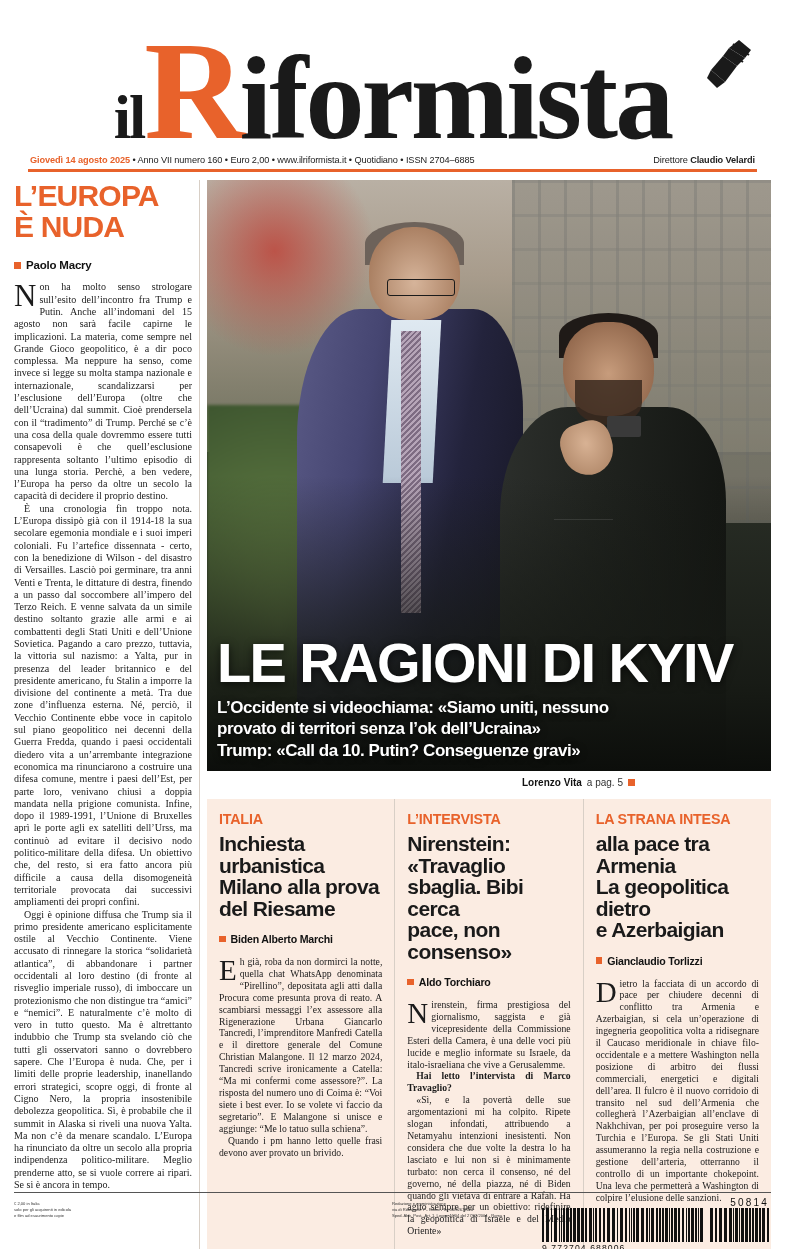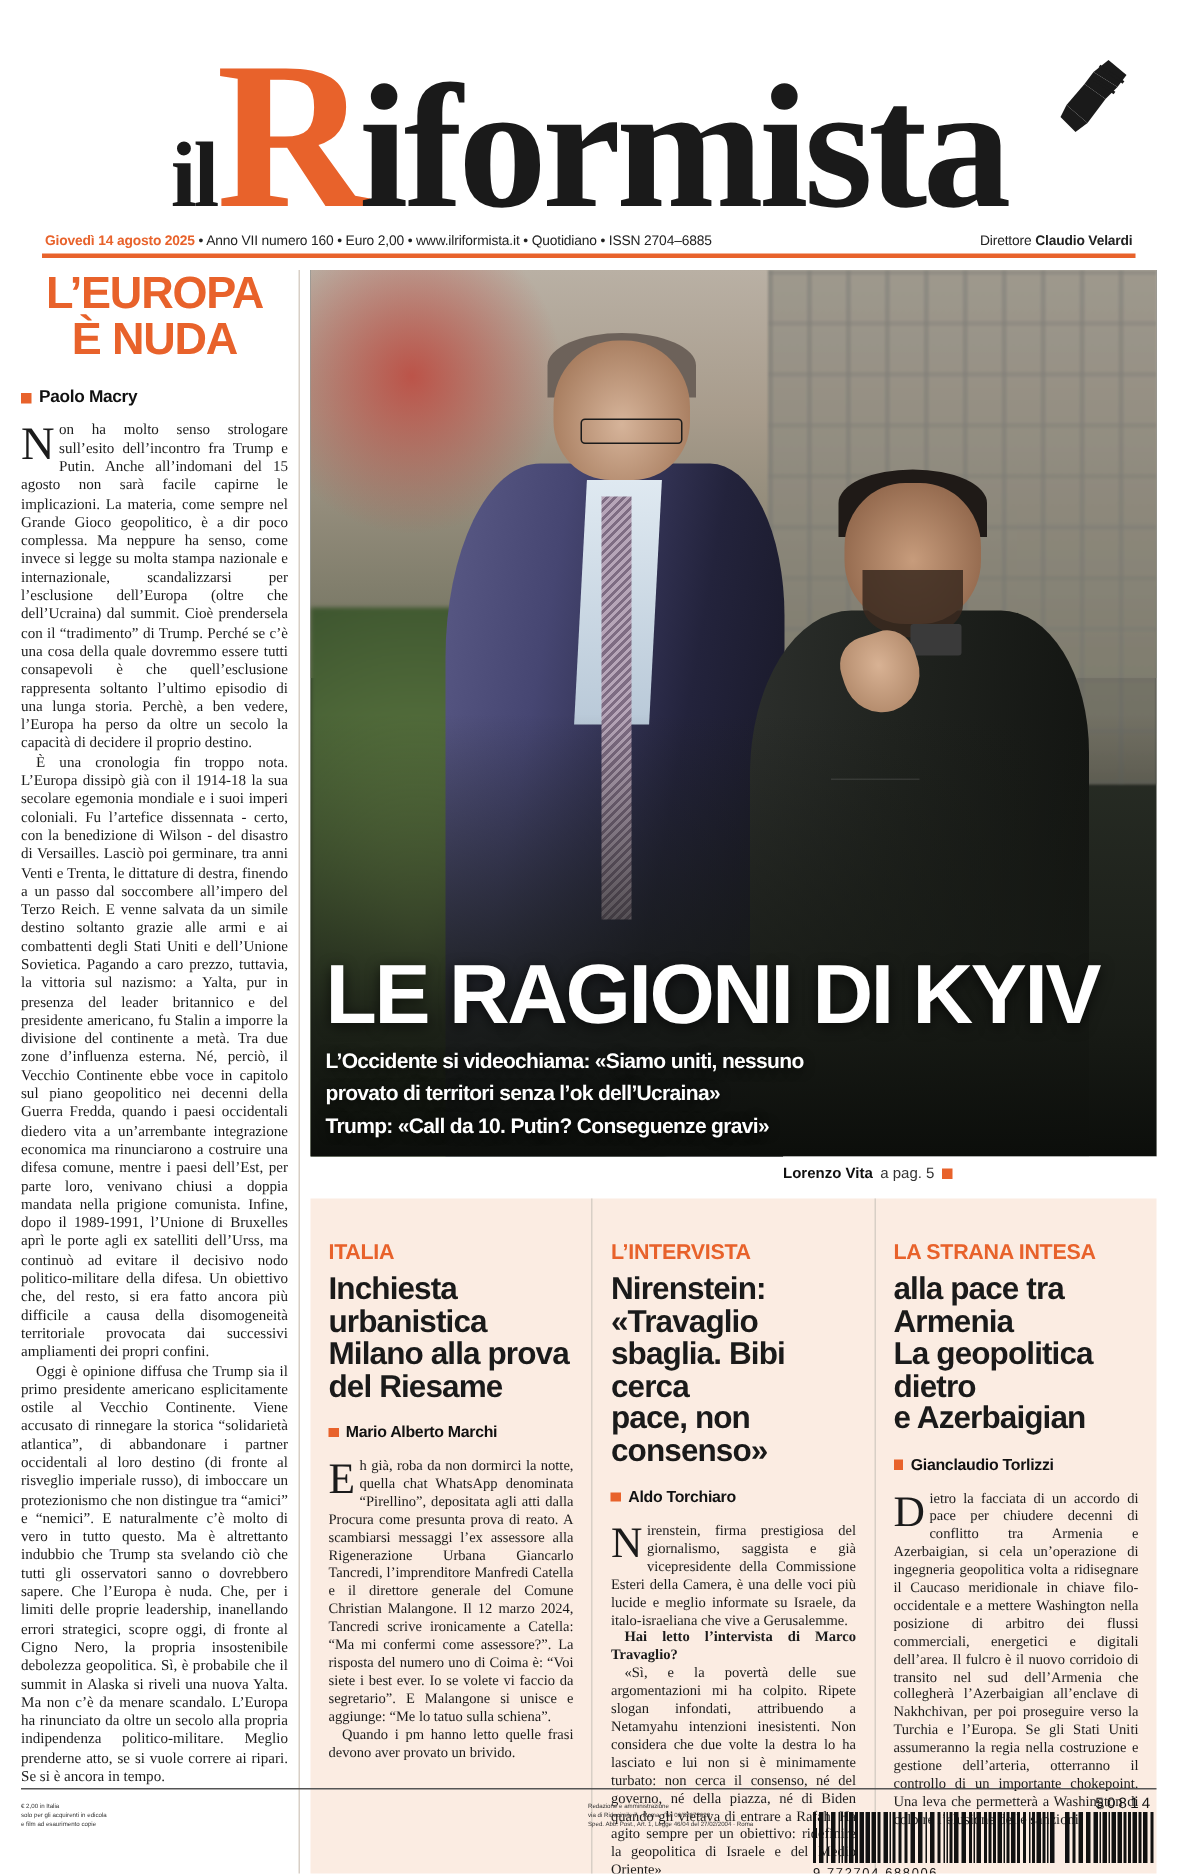--- a/index.html
+++ b/index.html
@@ -43,21 +43,20 @@
 
   
   .left-col {
     position: absolute; left: 14px; top: 22px; width: 178px;
   }
   .edit-kicker {
     font-family: "Liberation Sans", sans-serif;
     font-weight: bold; color: #E8622B;
     font-size: 30px; line-height: 1.04; letter-spacing: -0.8px;
     text-transform: uppercase;
-    text-align: center;
   }
   .byline { display: flex; align-items: center; gap: 5px; margin-top: 17px; }
   .byline .sq { width: 7px; height: 7px; background: #E8622B; display: inline-block; }
   .byline .nm { font-size: 11.5px; font-weight: bold; color: #111; letter-spacing: -0.2px; }
   .edit-body {
     margin-top: 10px;
     font-family: "Liberation Serif", serif;
     font-size: 10.05px; line-height: 12.3px;
     text-align: justify; color: #1b1b1b;
     -webkit-hyphens: auto; hyphens: auto;
@@ -128,21 +127,21 @@
   .headline-block { position: absolute; left: 0; bottom: 0; width: 100%; padding: 0 10px 10px 10px; }
   .h-main {
     font-family: "Liberation Sans", sans-serif;
     font-weight: bold; color:#fff; font-size: 56px; line-height: 0.94;
     letter-spacing: -1.6px; text-transform: uppercase;
     text-shadow: 0 2px 9px rgba(0,0,0,.65);
   }
   .h-sub {
     margin-top: 7px;
     font-family: "Liberation Sans", sans-serif;
-    font-weight: bold; color:#fff; font-size: 14px; line-height: 21.5px;
+    font-weight: bold; color:#fff; font-size: 17px; line-height: 21.5px;
     letter-spacing: -0.45px;
     text-shadow: 0 1px 7px rgba(0,0,0,.7);
   }
   .credit-box {
     position: absolute; left: 522px; top: 613px; width: 249px; height: 22px;
     background:#fff; display:flex; align-items:center; justify-content:flex-start;
     padding-right: 4px; gap: 5px;
   }
   .credit-box .cn { font-size: 10px; font-weight: bold; color:#111; }
   .credit-box .cp { font-size: 10px; color:#333; }
@@ -153,21 +152,21 @@
     position: absolute; left: 207px; top: 641px; width: 564px; height: 518px;
     background: #fbece2;
     display: flex;
   }
   .story {
     position: relative; flex: 1; padding: 12px 12px 8px 12px;
   }
   .story + .story { border-left: 1px solid #d8cfc6; }
   .s-kicker {
     font-weight: bold; color:#E8622B; font-size: 14.3px; letter-spacing: -0.2px;
-    text-transform: uppercase; margin-bottom: 6px; margin-top: 16px;
+    text-transform: uppercase; margin-bottom: 6px;
   }
   .s-title {
     font-weight: bold; color:#1a1a1a; font-size: 21px; line-height: 21.5px;
     letter-spacing: -0.6px;
   }
   .s-byline { display:flex; align-items:center; gap:5px; margin-top: 14px; }
   .s-byline .sq { width:6.5px; height:6.5px; background:#E8622B; display:inline-block; }
   .s-byline .nm { font-size: 10.6px; font-weight:bold; color:#111; letter-spacing:-0.2px; }
   .s-body {
     margin-top: 11px;
@@ -293,21 +292,21 @@
 
       <div class="story">
         <div class="s-kicker">ITALIA</div>
         <div class="s-title">
           <div>Inchiesta urbanistica</div>
           <div>Milano alla prova</div>
           <div>del Riesame</div>
         </div>
         <div class="s-byline">
           <span class="sq"></span>
-          <span class="nm">Mario Alberto Marchi</span>
+          <span class="nm">Biden Alberto Marchi</span>
         </div>
         <div class="s-body">
           <p class="first">Eh già, roba da non dormirci la notte, quella chat WhatsApp denominata “Pirellino”, depositata agli atti dalla Procura come presunta prova di reato. A scambiarsi messaggi l’ex assessore alla Rigenerazione Urbana Giancarlo Tancredi, l’imprenditore Manfredi Catella e il direttore generale del Comune Christian Malangone. Il 12 marzo 2024, Tancredi scrive ironicamente a Catella: “Ma mi confermi come assessore?”. La risposta del numero uno di Coima è: “Voi siete i best ever. Io se volete vi faccio da segretario”. E Malangone si unisce e aggiunge: “Me lo tatuo sulla schiena”.</p>
           <p>Quando i pm hanno letto quelle frasi devono aver provato un brivido.</p>
         </div>
 
       </div>
 
       <div class="story">
         <div class="s-kicker">L’INTERVISTA</div>

